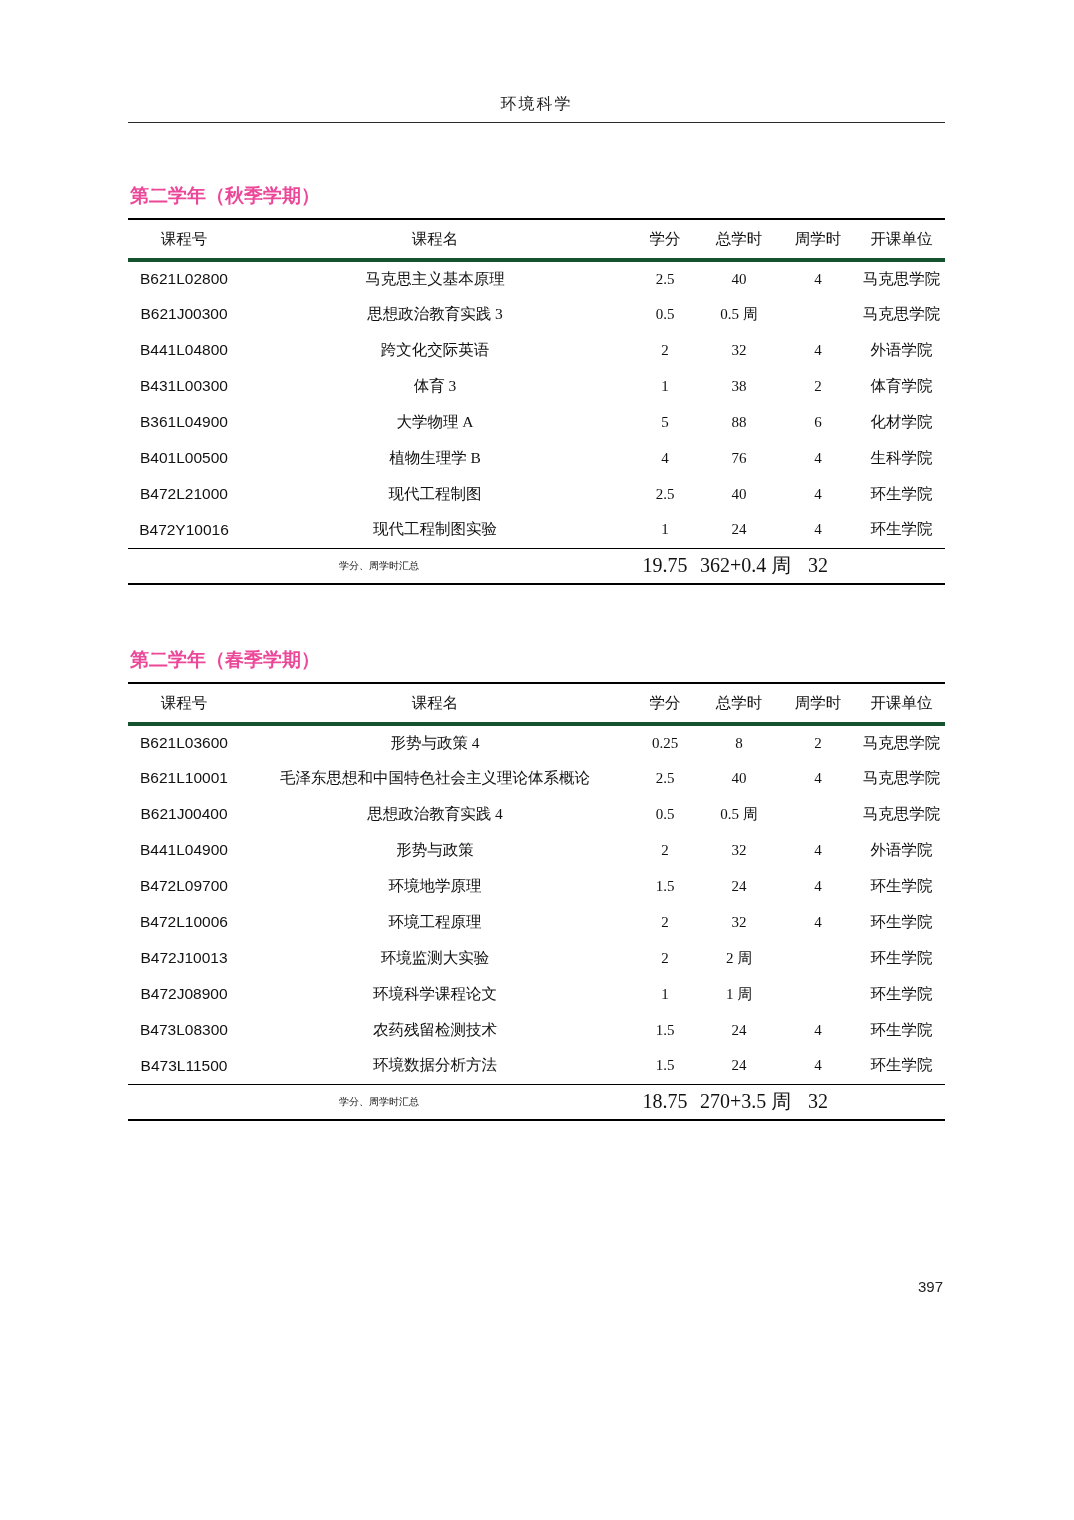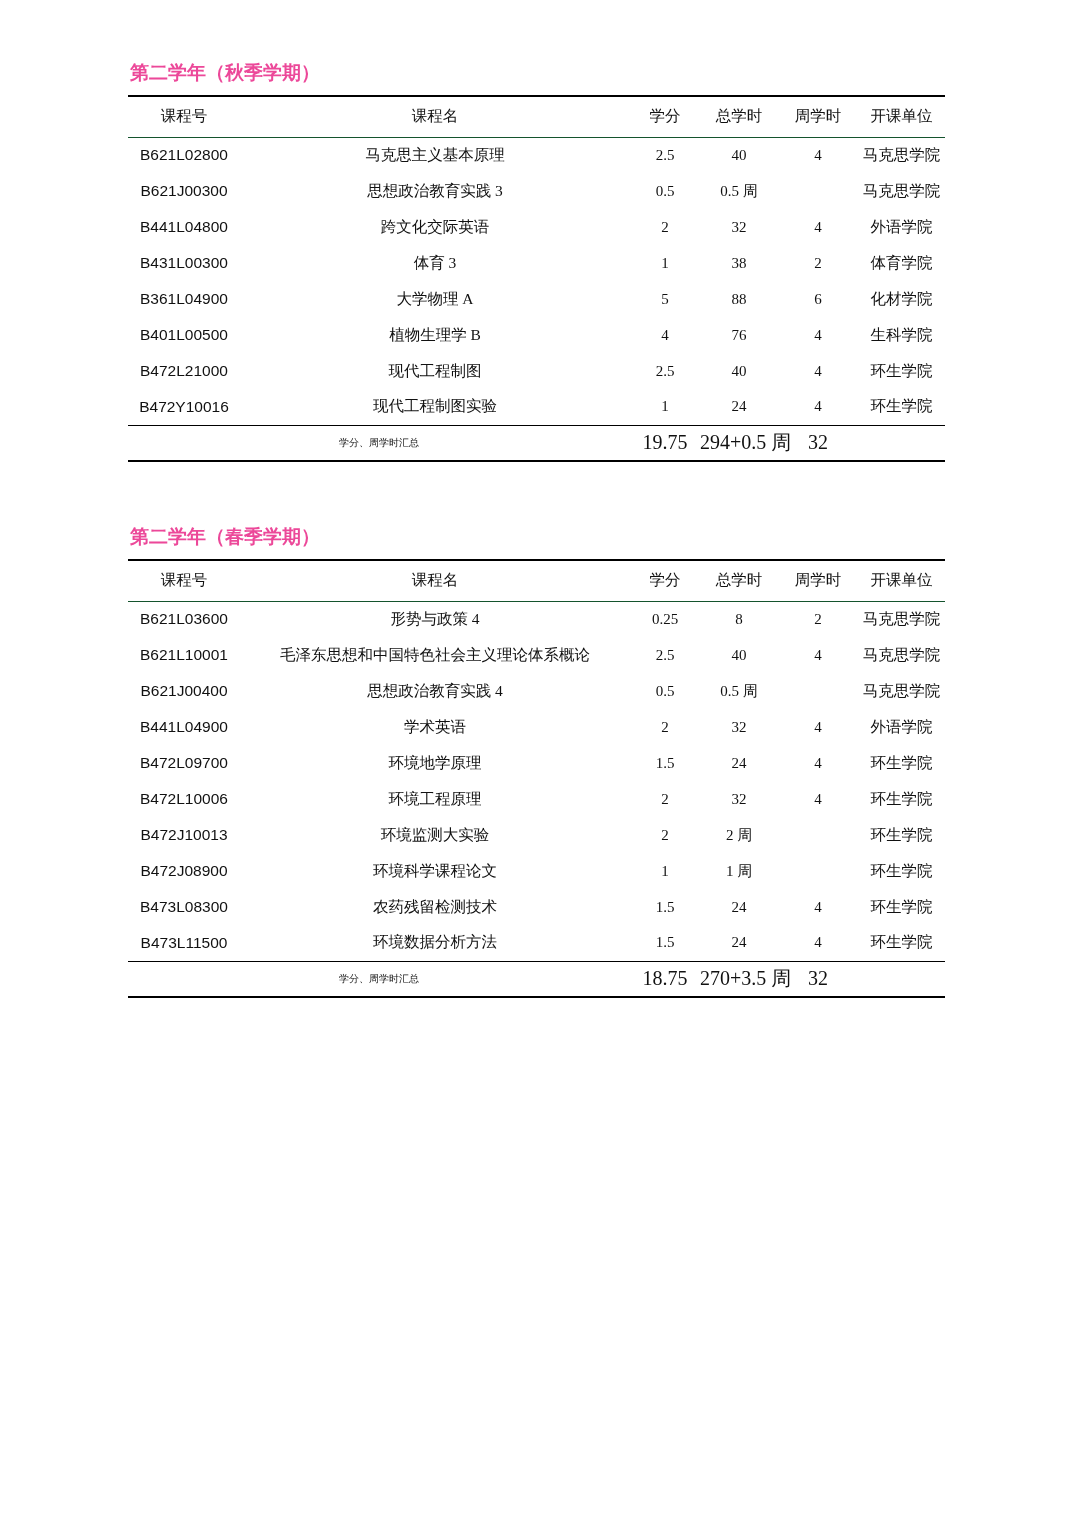--- a/index.html
+++ b/index.html
@@ -28,21 +28,21 @@
   .section-2 .semester-title { margin-top:62px; }
 
   
   table.course-table {
     width:100%; border-collapse:collapse; table-layout:fixed;
     border-top:2.5px solid #000; border-bottom:2.5px solid #000;
     font-size:15.5px; color:#111;
   }
   table.course-table th {
     font-weight:normal; height:41px; vertical-align:middle;
-    border-bottom:1px solid #14532d; text-align:center;
+    border-bottom:4px solid #14532d; text-align:center;
   }
   table.course-table td {
     height:36px; vertical-align:middle; text-align:center;
     white-space:nowrap; overflow:visible;
   }
   col.c0 { width:112px; } col.c1 { width:390px; }
   col.c2 { width:70px; }  col.c3 { width:78px; }
   col.c4 { width:80px; }  col.c5 { width:87px; }
   td.c0 { font-family:"Liberation Sans","DejaVu Sans",sans-serif; font-size:15.5px; }
   td.c2, td.c3, td.c4 { font-size:15px; }
@@ -54,20 +54,23 @@
     margin-top:157px; text-align:right; padding-right:2px;
     font-family:"Liberation Sans","DejaVu Sans",sans-serif;
     font-size:15px; color:#222;
   }
 </style>
 </head>
 <body>
 
 <div class="content">
 
+  <div class="running-head">
+    <span>环境科学</span>
+  </div>
 
   <section class="section-1">
     <div class="semester-title">第二学年（秋季学期）</div>
     <table class="course-table">
       <colgroup>
         <col class="c0">
           <col class="c1">
           <col class="c2">
           <col class="c3">
           <col class="c4">
@@ -146,21 +149,21 @@
             <td class="c2">1</td>
             <td class="c3">24</td>
             <td class="c4">4</td>
             <td class="c5">环生学院</td>
           </tr>
         </tbody>
       <tfoot>
         <tr>
           <td colspan="2" class="sum-label">学分、周学时汇总</td>
           <td>19.75</td>
-          <td>294+0.5 周</td>
+          <td>362+0.4 周</td>
           <td>32</td>
           <td></td>
         </tr>
       </tfoot>
     </table>
   </section>
 
   <section class="section-2">
     <div class="semester-title">第二学年（春季学期）</div>
     <table class="course-table">
@@ -202,21 +205,21 @@
           <tr>
             <td class="c0">B621J00400</td>
             <td class="c1">思想政治教育实践 4</td>
             <td class="c2">0.5</td>
             <td class="c3">0.5 周</td>
             <td class="c4"></td>
             <td class="c5">马克思学院</td>
           </tr>
           <tr>
             <td class="c0">B441L04900</td>
-            <td class="c1">学术英语</td>
+            <td class="c1">形势与政策</td>
             <td class="c2">2</td>
             <td class="c3">32</td>
             <td class="c4">4</td>
             <td class="c5">外语学院</td>
           </tr>
           <tr>
             <td class="c0">B472L09700</td>
             <td class="c1">环境地学原理</td>
             <td class="c2">1.5</td>
             <td class="c3">24</td>
@@ -269,14 +272,15 @@
           <td colspan="2" class="sum-label">学分、周学时汇总</td>
           <td>18.75</td>
           <td>270+3.5 周</td>
           <td>32</td>
           <td></td>
         </tr>
       </tfoot>
     </table>
   </section>
 
+  <div class="page-number">397</div>
 
 </div>
 
 </body></html>

